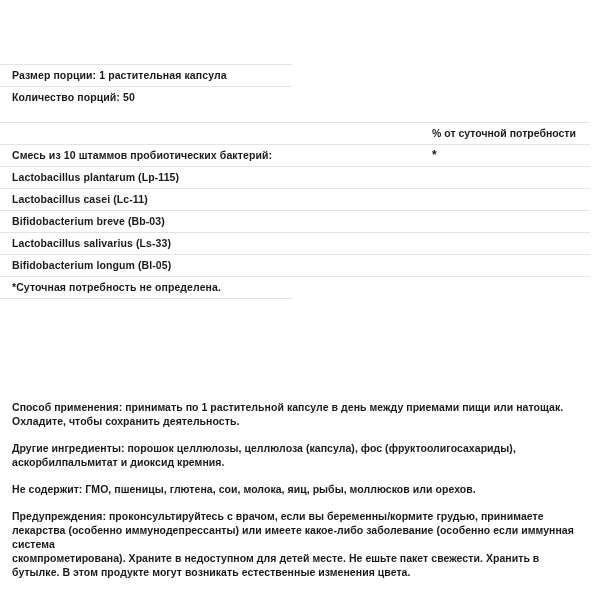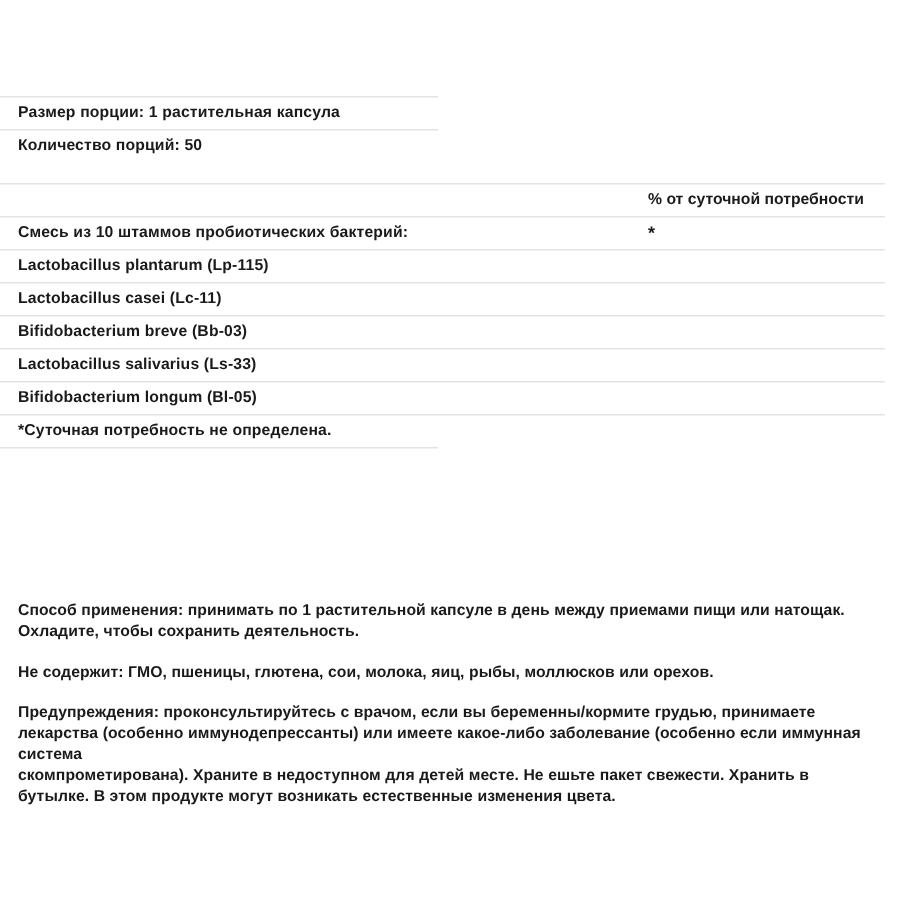--- a/index.html
+++ b/index.html
@@ -154,17 +154,18 @@
     <div class="frow wide-rule">
       <span class="fcell-name">*Суточная потребность не определена.</span>
     </div>
 
     <div class="frow short-rule" style="height:0"></div>
 
   </div>
 
   <div class="notes">
     <p class="note-p">Способ применения: принимать по 1 растительной капсуле в день между приемами пищи или натощак. Охладите, чтобы сохранить деятельность.</p>
+    <p class="note-p">Другие ингредиенты: порошок целлюлозы, целлюлоза (капсула), фос (фруктоолигосахариды), аскорбилпальмитат и диоксид кремния.</p>
     <p class="note-p">Не содержит: ГМО, пшеницы, глютена, сои, молока, яиц, рыбы, моллюсков или орехов.</p>
     <p class="note-p"><span>Предупреждения:  проконсультируйтесь с врачом, если вы беременны/кормите грудью, принимаете лекарства (особенно иммунодепрессанты) или имеете какое-либо заболевание (особенно если иммунная система</span><br><span>скомпрометирована). Храните в недоступном для детей месте. Не ешьте пакет свежести. Хранить в бутылке.  В этом продукте могут возникать естественные изменения цвета.</span></p>
   </div>
 
 </div>
 
 </body></html>

